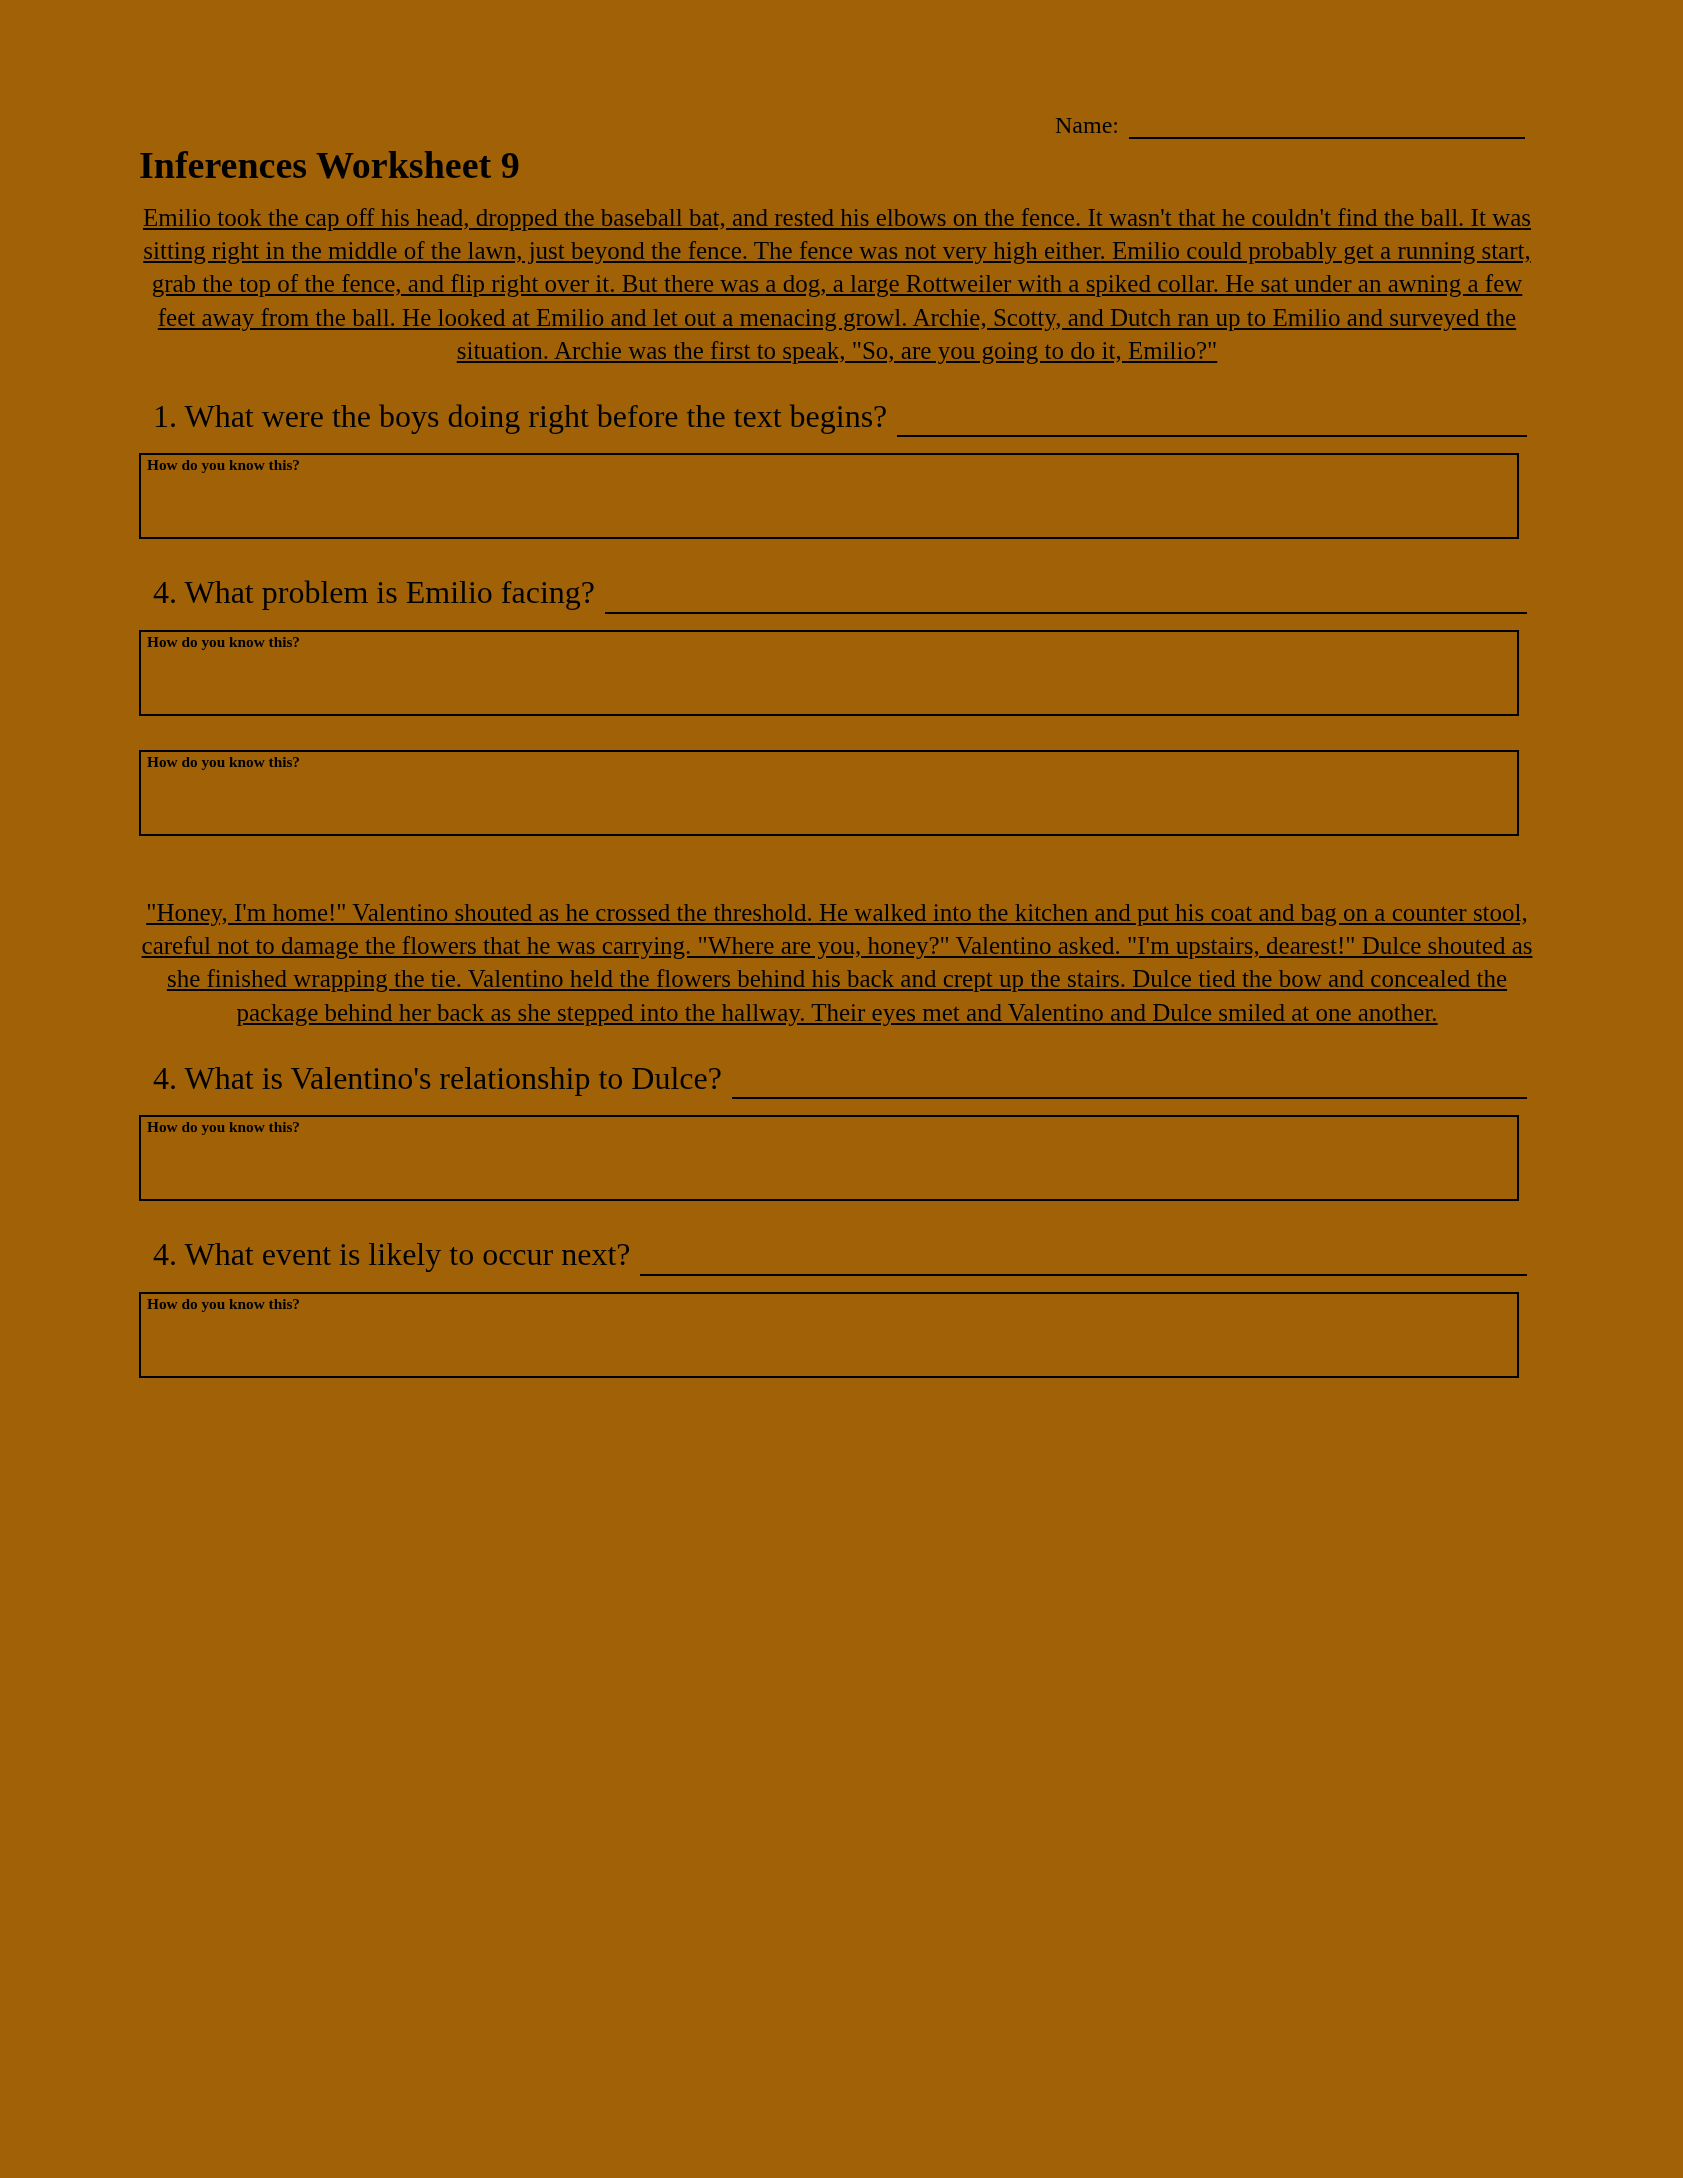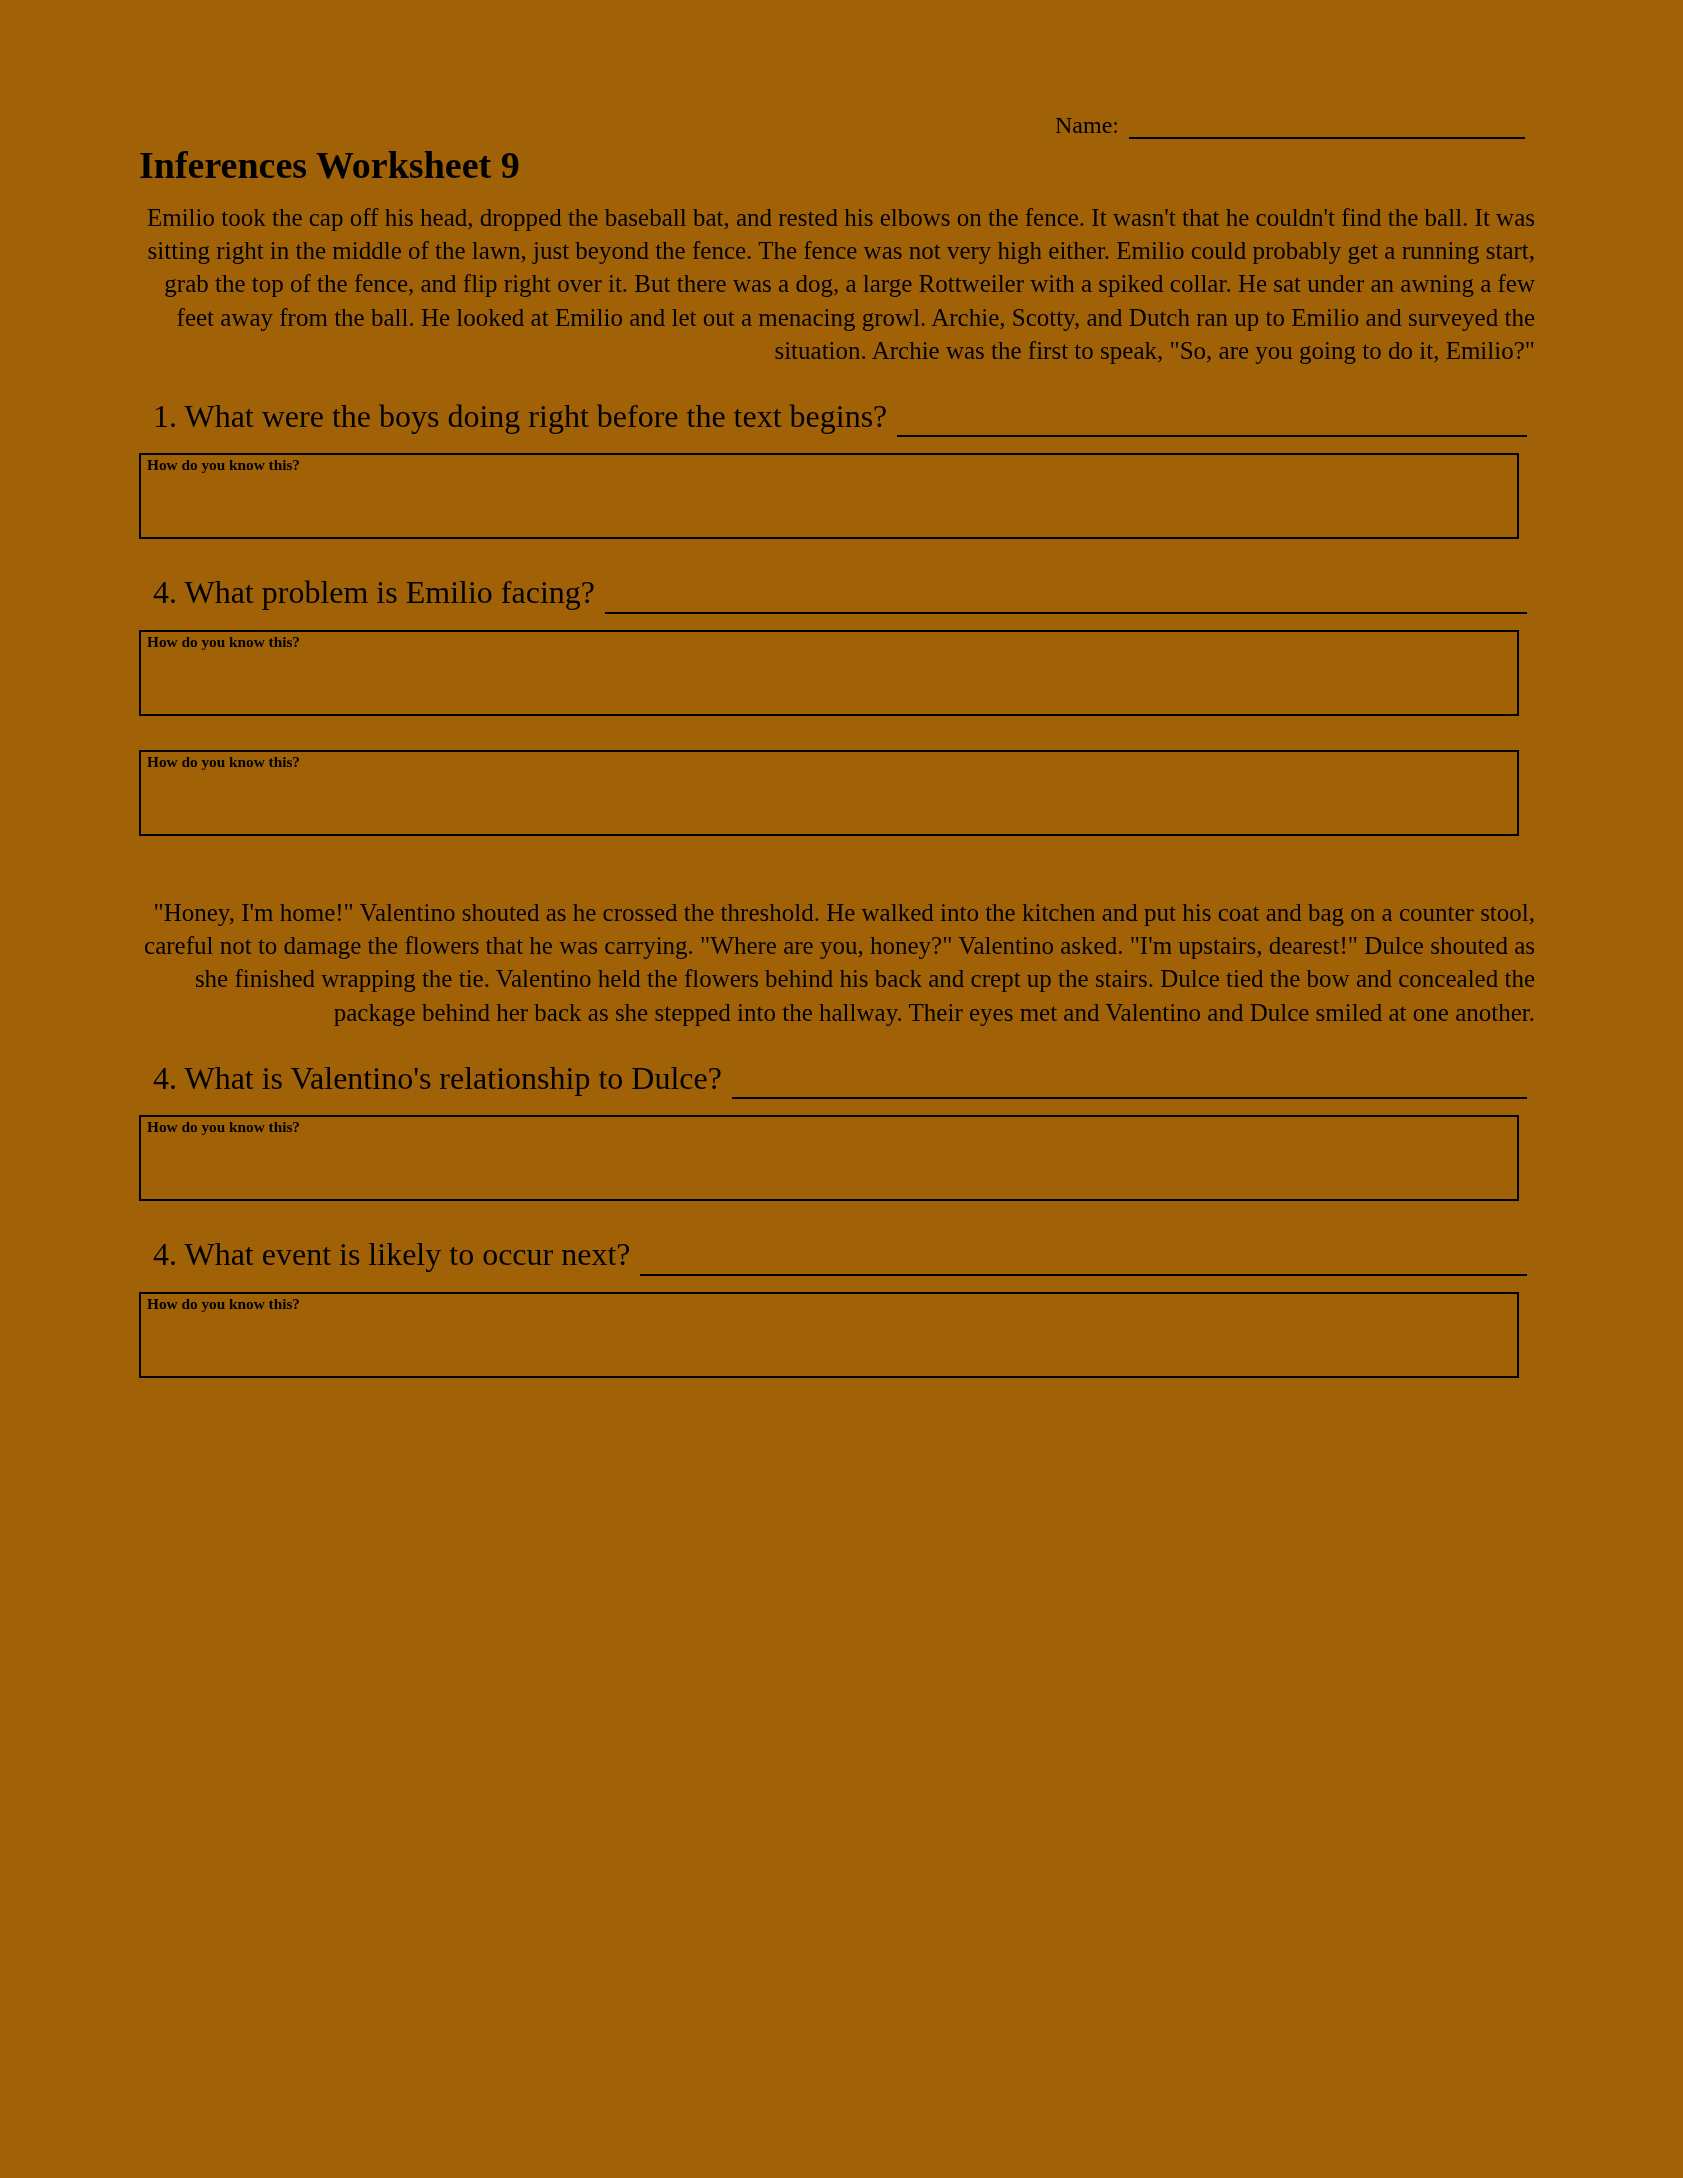--- a/index.html
+++ b/index.html
@@ -61,21 +61,22 @@
     font-size: 25px;
     line-height: 1.32;
     margin-bottom: 26px;
   }
   .directions b { font-weight: bold; }
 
   .passage {
     font-size: 25px;
     line-height: 1.33;
     margin-bottom: 30px;
-    text-align: right;
+    text-align: center;
+    text-decoration: underline;
   }
 
   .question-row {
     display: flex;
     align-items: flex-end;
     font-size: 32px;
     line-height: 1.2;
     margin: 0 0 16px 14px;
   }
   .question-text {

